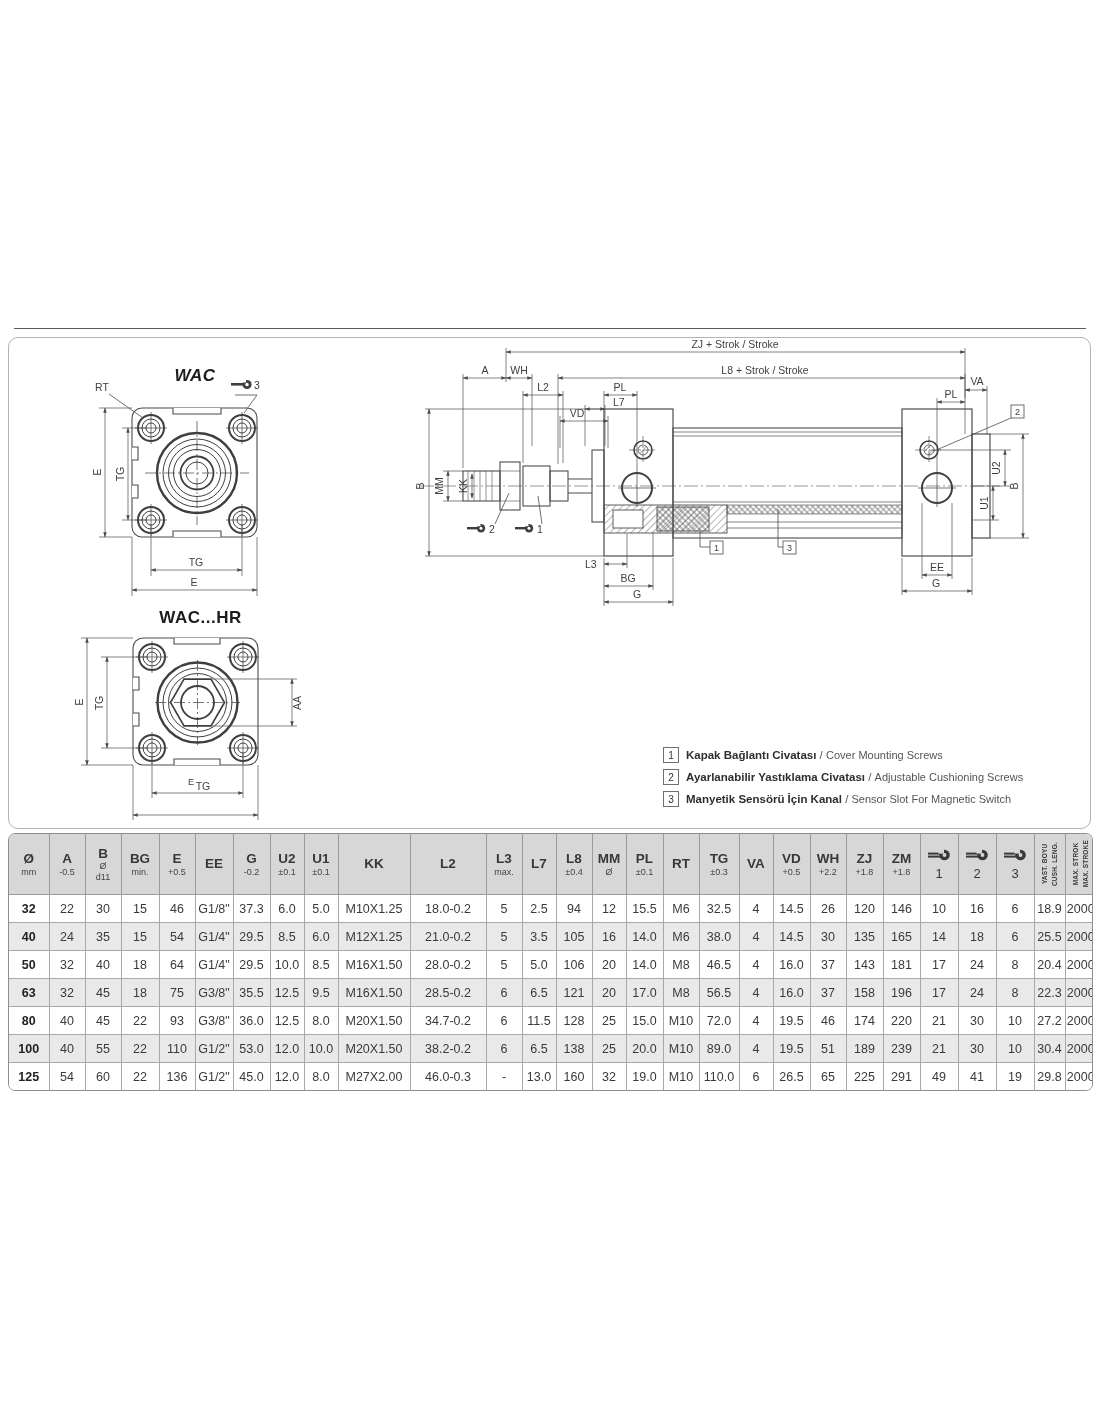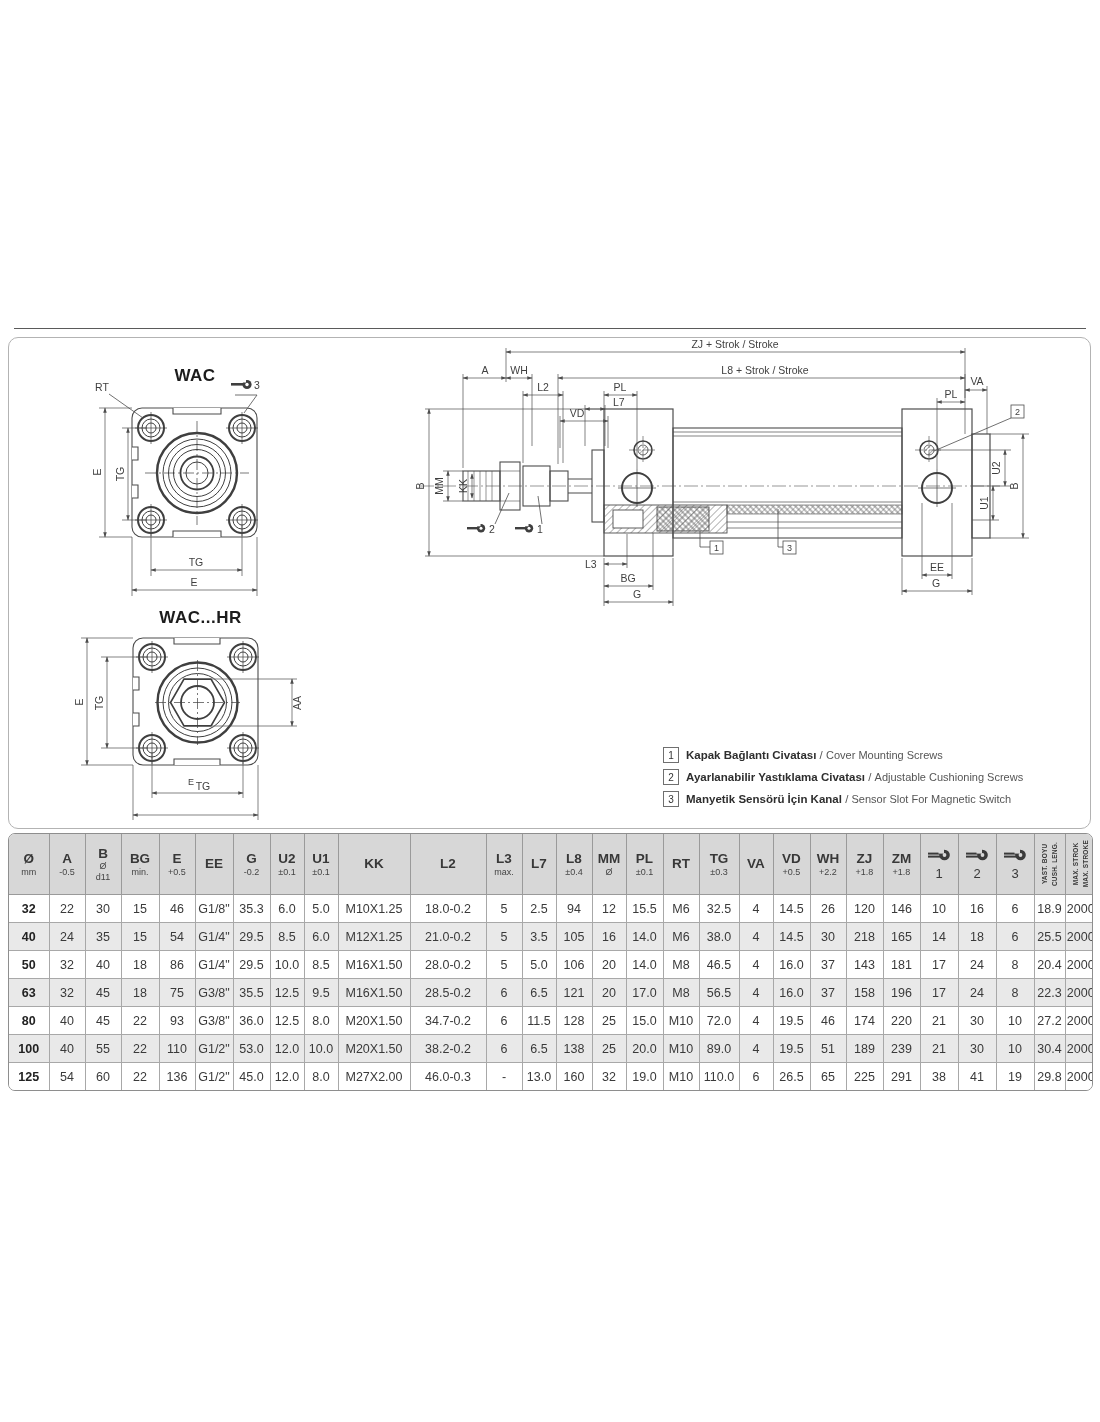--- a/index.html
+++ b/index.html
@@ -1,20 +1,20 @@
 <!DOCTYPE html>
 <html><head>
 <meta charset="utf-8">
 <style>
   html,body{margin:0;padding:0;background:#fff;}
   body{width:1100px;height:1422px;position:relative;font-family:"Liberation Sans",sans-serif;color:#3c3c3c;overflow:hidden;}
   .top-rule{position:absolute;left:14px;right:14px;top:328px;border-top:1.5px solid #5a5a5a;}
   .panel{position:absolute;left:8px;top:337px;width:1081px;height:490px;border:1.5px solid #b3b3b3;border-radius:10px;background:#fff;}
   .draw-title{position:absolute;font-weight:bold;font-size:17px;color:#1c1c1c;text-align:center;letter-spacing:.5px;}
-  #wac-title{left:130px;top:366px;width:130px;}
+  #wac-title{left:130px;top:366px;width:130px;font-style:italic;}
   #wachr-title{left:118px;top:608px;width:165px;}
   .dwg{position:absolute;}
   svg text{font-family:"Liberation Sans",sans-serif;fill:#3f3f3f;}
   .dlab{font-size:10.5px;}
   .dlab-sm{font-size:9px;}
   .boxnum{font-size:9px;}
   
   .legend{position:absolute;left:663px;top:744px;}
   .legend-row{display:flex;align-items:center;height:22px;}
   .legend-num{width:14px;height:14px;border:1px solid #6f6f6f;display:flex;align-items:center;justify-content:center;font-size:10px;color:#333;margin-right:7px;flex:0 0 auto;}
@@ -511,21 +511,21 @@
         </tr>
       </thead>
     <tbody id="tbody">
         <tr>
           <td class="c-bore">32</td>
           <td>22</td>
           <td>30</td>
           <td>15</td>
           <td>46</td>
           <td>G1/8"</td>
-          <td>35.3</td>
+          <td>37.3</td>
           <td>6.0</td>
           <td>5.0</td>
           <td>M10X1.25</td>
           <td>18.0-0.2</td>
           <td>5</td>
           <td>2.5</td>
           <td>94</td>
           <td>12</td>
           <td>15.5</td>
           <td>M6</td>
@@ -556,34 +556,34 @@
           <td>5</td>
           <td>3.5</td>
           <td>105</td>
           <td>16</td>
           <td>14.0</td>
           <td>M6</td>
           <td>38.0</td>
           <td>4</td>
           <td>14.5</td>
           <td>30</td>
-          <td>218</td>
+          <td>135</td>
           <td>165</td>
           <td>14</td>
           <td>18</td>
           <td>6</td>
           <td>25.5</td>
           <td>2000</td>
         </tr>
         <tr>
           <td class="c-bore">50</td>
           <td>32</td>
           <td>40</td>
           <td>18</td>
-          <td>86</td>
+          <td>64</td>
           <td>G1/4"</td>
           <td>29.5</td>
           <td>10.0</td>
           <td>8.5</td>
           <td>M16X1.50</td>
           <td>28.0-0.2</td>
           <td>5</td>
           <td>5.0</td>
           <td>106</td>
           <td>20</td>
@@ -708,21 +708,21 @@
           <td>160</td>
           <td>32</td>
           <td>19.0</td>
           <td>M10</td>
           <td>110.0</td>
           <td>6</td>
           <td>26.5</td>
           <td>65</td>
           <td>225</td>
           <td>291</td>
-          <td>38</td>
+          <td>49</td>
           <td>41</td>
           <td>19</td>
           <td>29.8</td>
           <td>2000</td>
         </tr>
       </tbody>
   </table>
 </div>
 
 </body></html>

